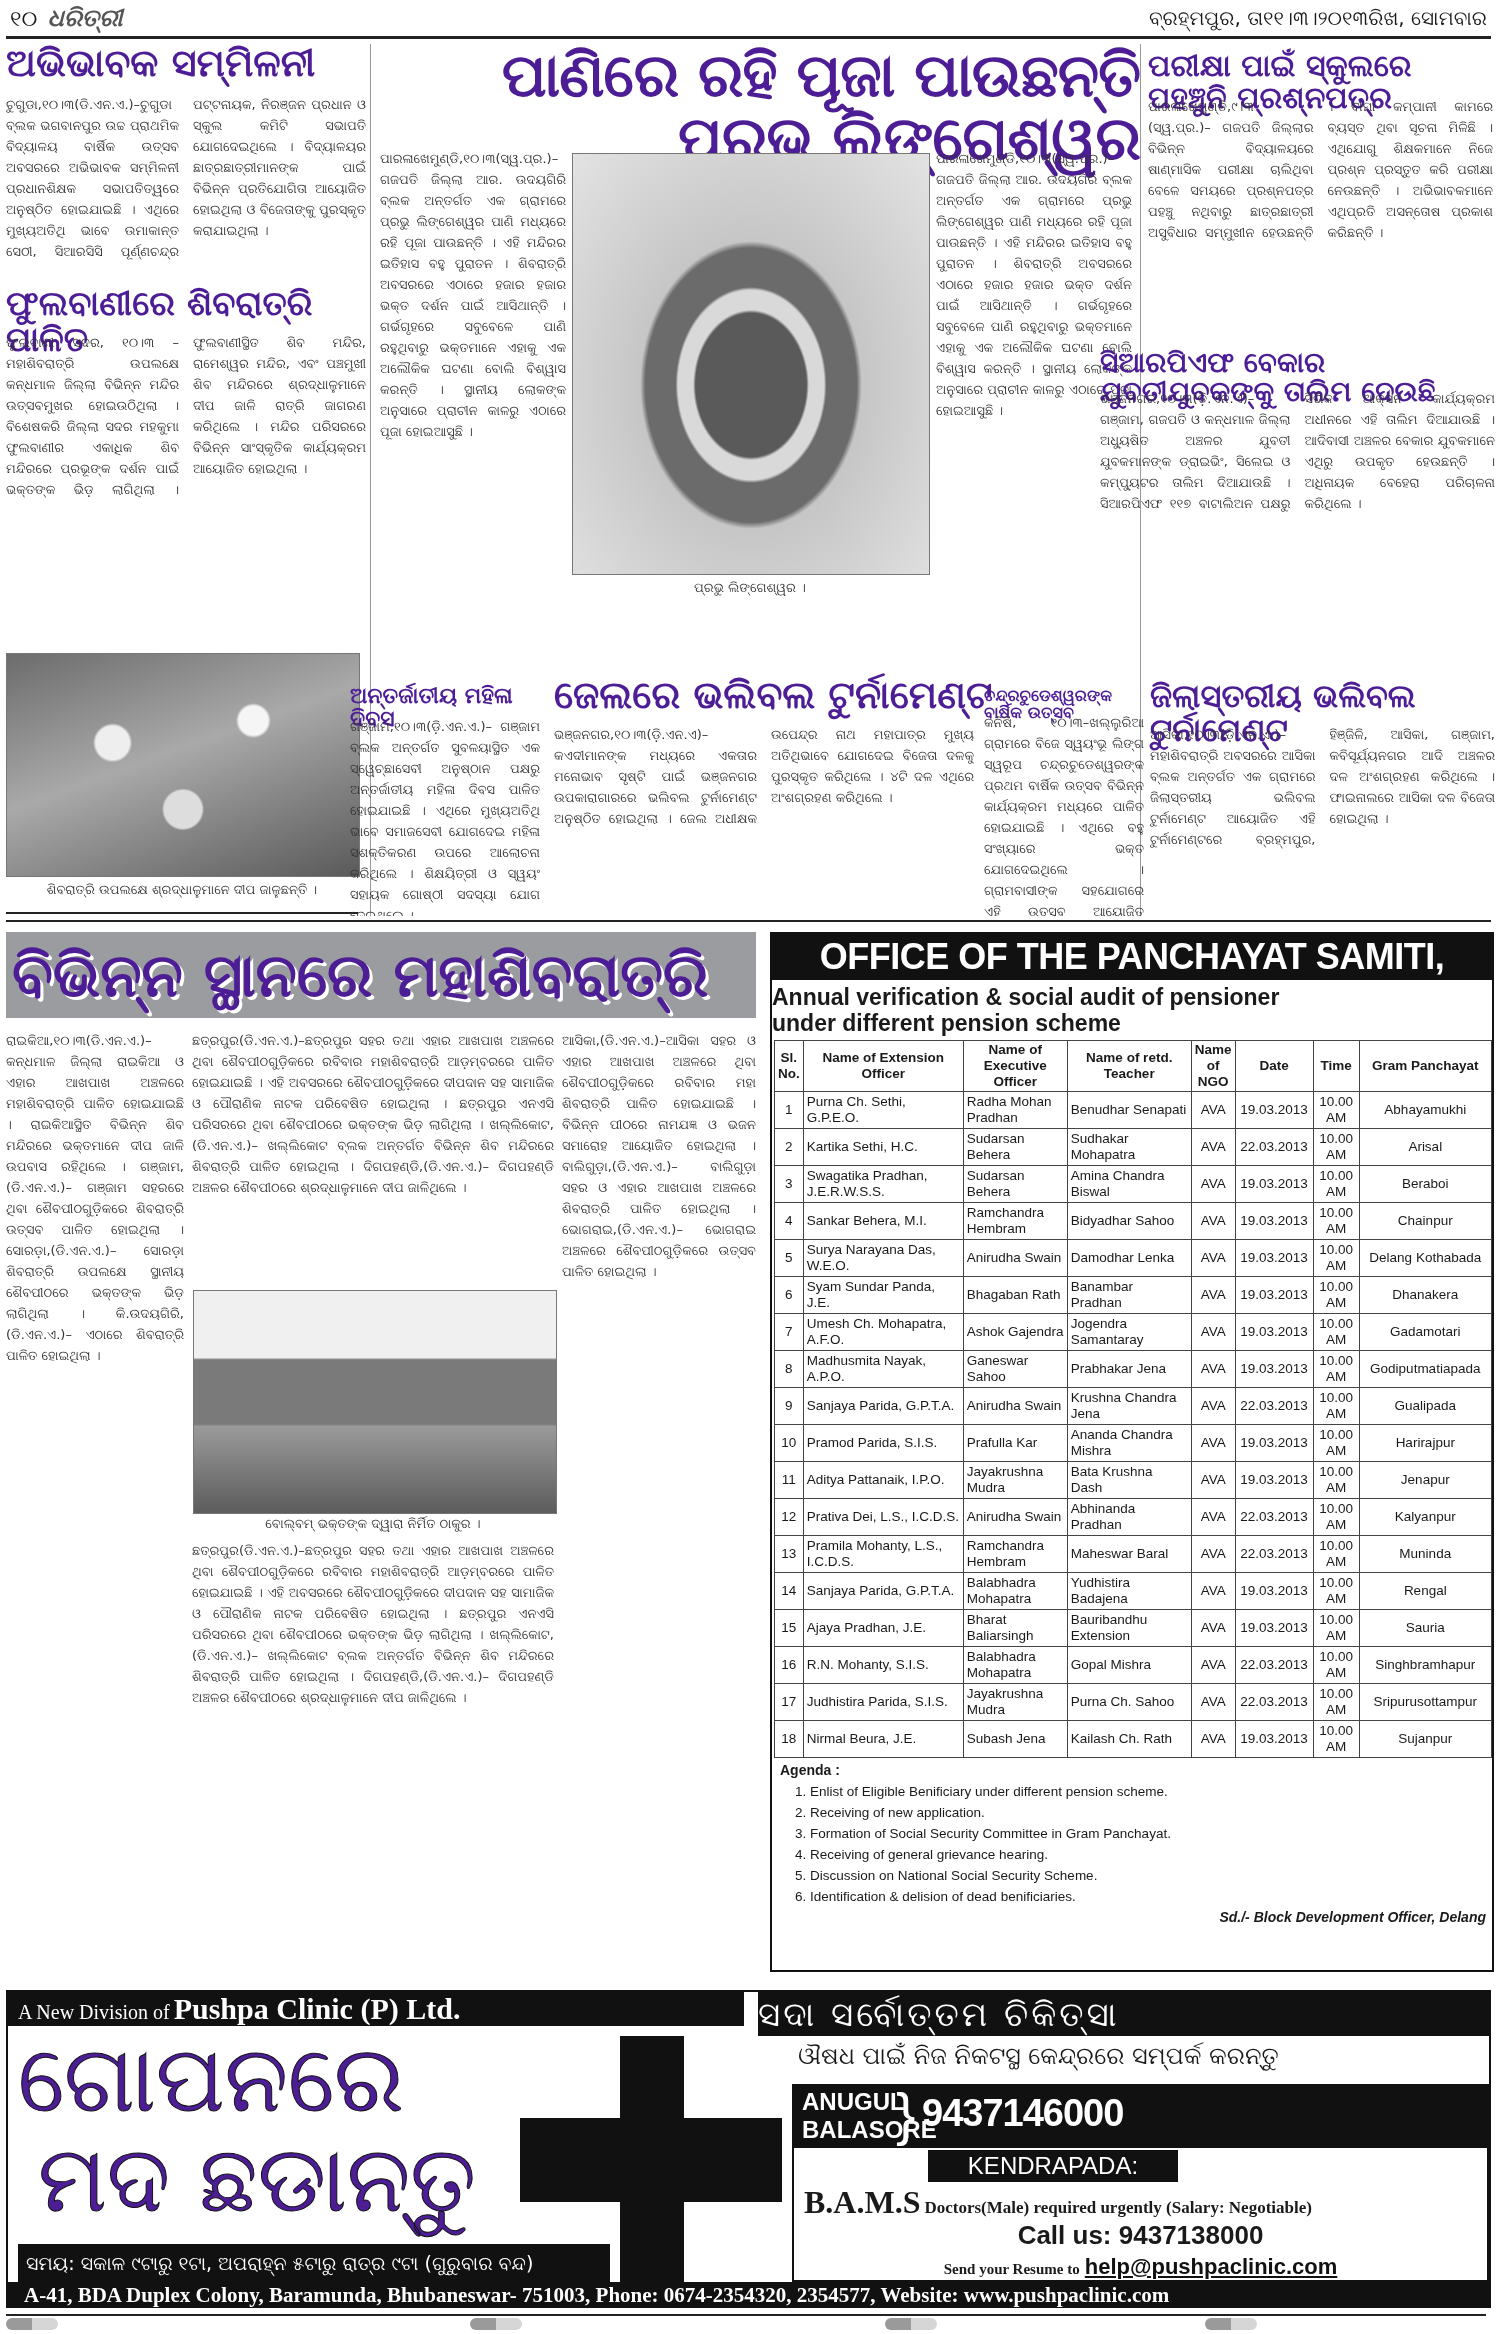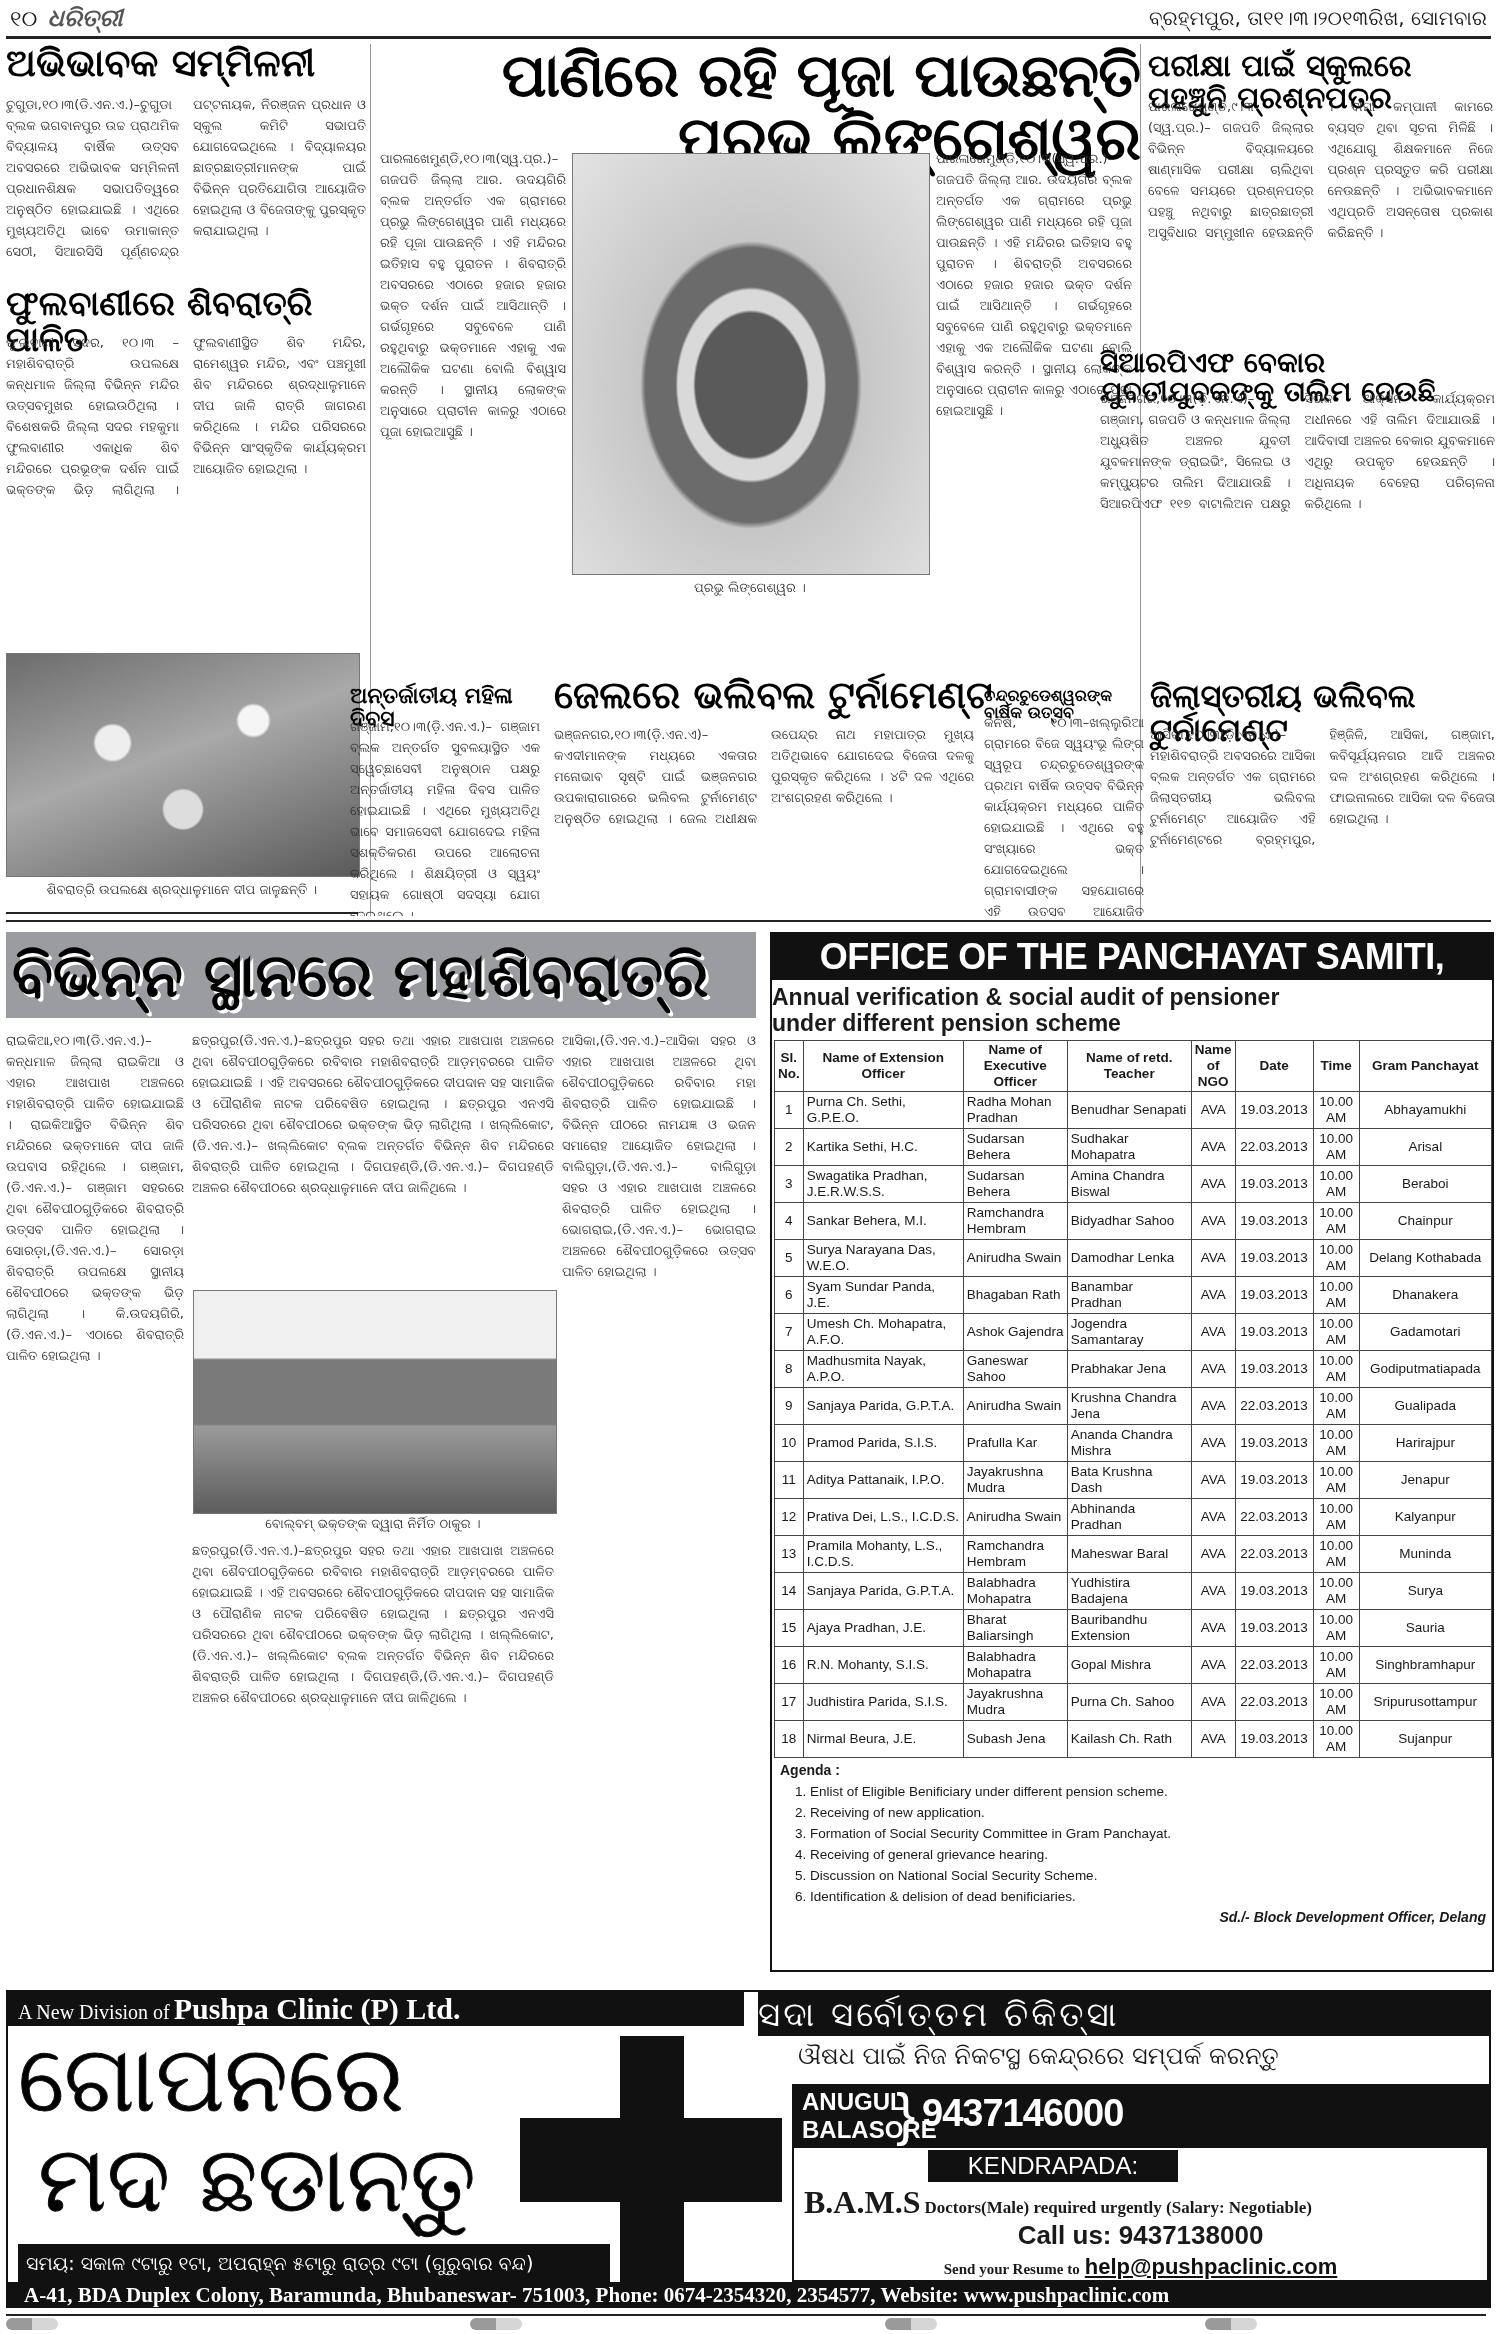--- a/index.html
+++ b/index.html
@@ -4,21 +4,21 @@
 <style>
   html,body{margin:0;padding:0;background:#fff;}
   body{width:1497px;height:2334px;position:relative;overflow:hidden;font-family:"DejaVu Sans",sans-serif;color:#1a1a1a;}
   .abs{position:absolute;}
   .masthead-left{left:10px;top:4px;font-size:24px;display:flex;align-items:baseline;gap:10px;}
   .masthead-left .pg{font-size:22px;}
   .masthead-left .brand{font-style:italic;font-weight:bold;font-size:24px;color:#555;}
   .masthead-right{right:10px;top:6px;font-size:20px;}
   .rule{background:#222;height:3px;}
   .vrule{background:#999;width:1px;}
-  .head{font-weight:bold;line-height:1.05;color:#000000;letter-spacing:0px;}
+  .head{font-weight:bold;line-height:1.05;color:#4c1d95;letter-spacing:0px;}
   .body{font-size:13px;line-height:21px;color:#333;text-align:justify;overflow:hidden;}
   .col2{column-count:2;column-gap:14px;}
   .photo{background:linear-gradient(135deg,#8a8a8a,#d8d8d8 40%,#6e6e6e 70%,#bdbdbd);border:1px solid #777;}
   .caption{font-size:13px;text-align:center;color:#333;}
   .banner-grey{background:#9b9ca0;}
   
   .notice{left:770px;top:932px;width:724px;height:1040px;border:2px solid #111;box-sizing:border-box;}
   .notice-title{background:#111;color:#fff;font-family:"Liberation Sans",sans-serif;font-weight:bold;font-size:36px;text-align:center;height:46px;line-height:46px;letter-spacing:-0.5px;}
   .notice-sub{font-family:"Liberation Sans",sans-serif;font-weight:bold;font-size:23px;text-align:left;line-height:26px;padding:4px 0 4px;}
   table.nt{border-collapse:collapse;width:718px;margin:0 2px;font-family:"Liberation Sans",sans-serif;font-size:13.5px;}
@@ -256,21 +256,21 @@
           <td class="c">Muninda</td>
         </tr>
         <tr class="r">
           <td class="c">14</td>
           <td>Sanjaya Parida, G.P.T.A.</td>
           <td>Balabhadra Mohapatra</td>
           <td>Yudhistira Badajena</td>
           <td class="c">AVA</td>
           <td class="c">19.03.2013</td>
           <td class="c">10.00 AM</td>
-          <td class="c">Surya</td>
+          <td class="c">Rengal</td>
         </tr>
         <tr class="r">
           <td class="c">15</td>
           <td>Ajaya Pradhan, J.E.</td>
           <td>Bharat Baliarsingh</td>
           <td>Bauribandhu Extension</td>
           <td class="c">AVA</td>
           <td class="c">19.03.2013</td>
           <td class="c">10.00 AM</td>
           <td class="c">Sauria</td>

